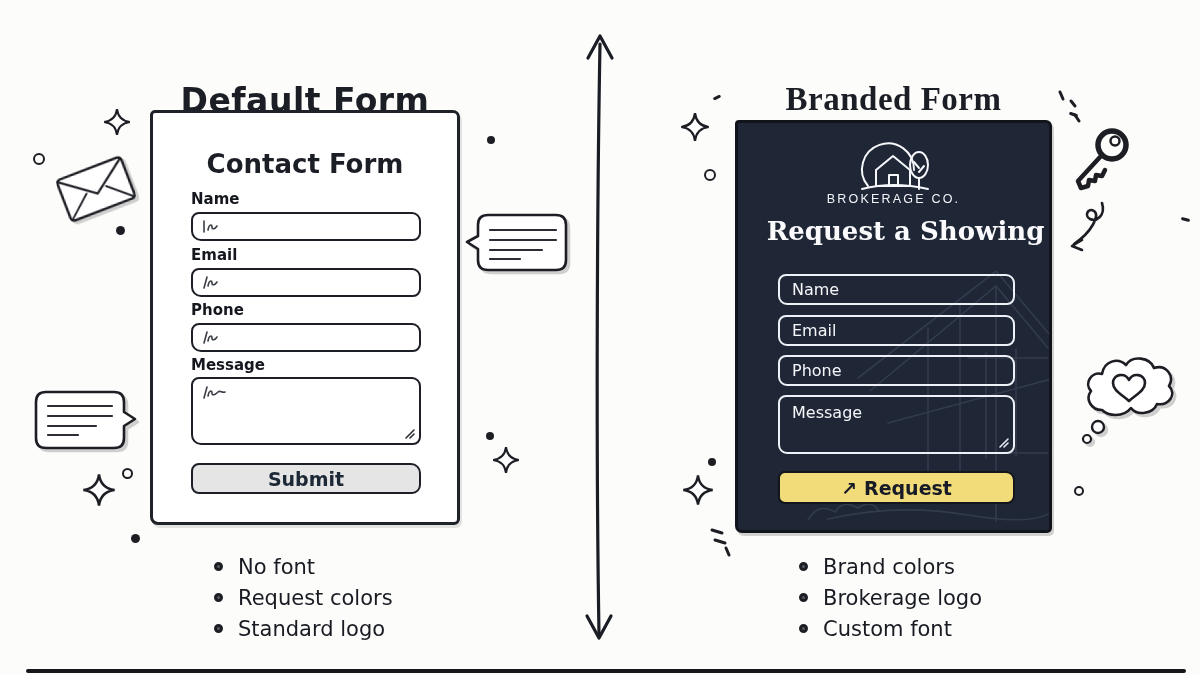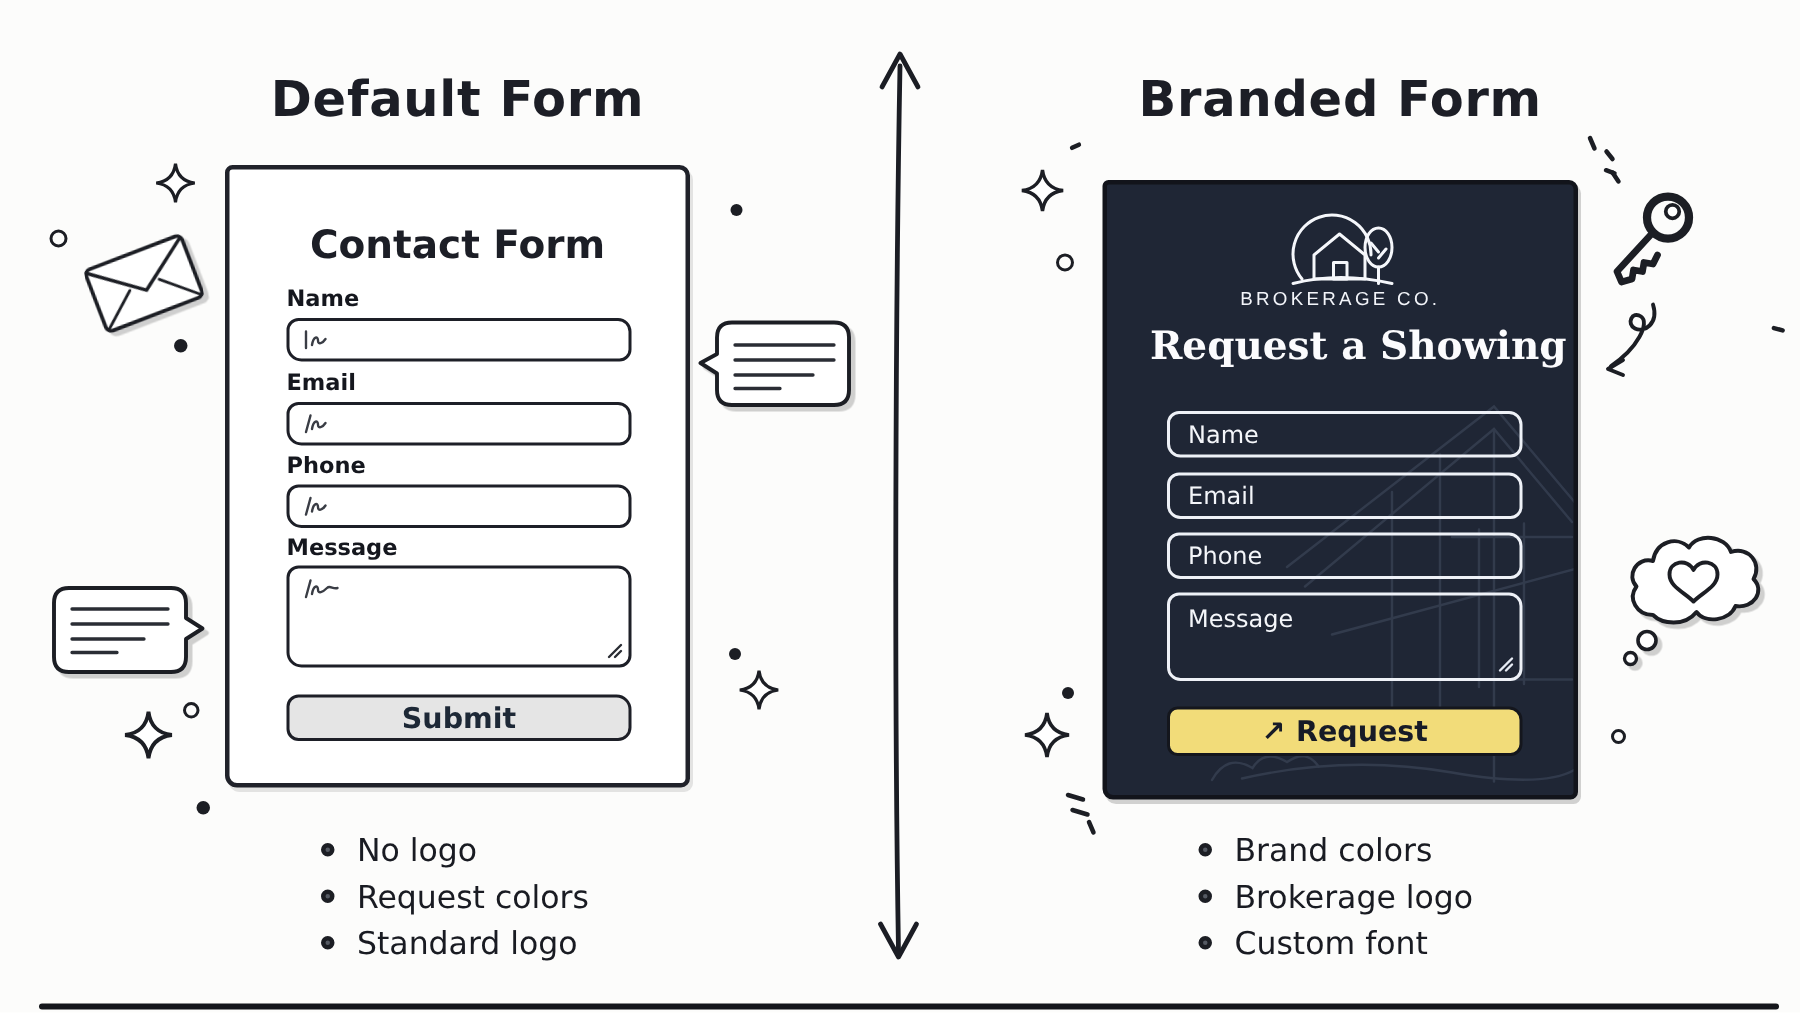--- a/index.html
+++ b/index.html
@@ -2,21 +2,21 @@
 <html><head>
 <meta charset="utf-8">
 <style>
   * { box-sizing: border-box; margin: 0; padding: 0; }
   html,body { background:#ffffff; }
   body { font-family:"DejaVu Sans", sans-serif; color:#1b1d24; }
   .stage { position:relative; width:1200px; height:675px; background:#fcfcfb; overflow:hidden; }
   .abs { position:absolute; }
 
   
-  .col-title { position:absolute; text-align:center; font-size:33px; font-weight:700; letter-spacing:.5px; color:#1c1e26; }
+  .col-title { position:absolute; text-align:center; font-size:33px; font-weight:700; letter-spacing:.5px; color:#1c1e26;margin-top:35px; }
 
   
   .card { position:absolute; border:3px solid #20222a; }
   .card--default { left:150px; top:110px; width:310px; height:415px; background:#ffffff;
     border-radius:5px 7px 6px 8px; box-shadow:2px 3px 0 rgba(150,150,150,.25); }
   .card-heading { position:absolute; left:0; right:0; top:36px; text-align:center;
     font-size:26px; font-weight:600; color:#1c1e26; }
   .f-label { position:absolute; left:38px; font-size:15px; font-weight:600; color:#15171e; }
   .sk-input { position:absolute; left:38px; width:230px; height:29px; background:#fff;
     border:2.5px solid #1d1f27; border-radius:8px 9px 8px 10px; display:flex; align-items:center; padding-left:8px; }
@@ -96,39 +96,39 @@
         <path d="M3 11 L11 3 M7 11 L11 7" stroke="#2a2d34" stroke-width="1.6" fill="none" stroke-linecap="round"></path>
       </svg>
     </div>
 
     <button class="btn-submit">Submit</button>
   </div>
 
   <ul class="notes" style="left:214px; top:551px;">
     <li>
         <span class="bullet"></span>
-        <span>No logo</span>
+        <span>No font</span>
       </li>
     <li>
         <span class="bullet"></span>
         <span>Request colors</span>
       </li>
     <li>
         <span class="bullet"></span>
         <span>Standard logo</span>
       </li>
   </ul>
 
   <svg class="abs" style="left:578px; top:28px;" width="44" height="622" viewBox="0 0 44 622">
     <path d="M22 16 C19 180 18 430 21 606" stroke="#1b1d24" stroke-width="3.2" fill="none" stroke-linecap="round"></path>
     <path d="M10 30 L22 8 L34 30" stroke="#1b1d24" stroke-width="3.2" fill="none" stroke-linecap="round" stroke-linejoin="round"></path>
     <path d="M9 588 L21 610 L33 588" stroke="#1b1d24" stroke-width="3.2" fill="none" stroke-linecap="round" stroke-linejoin="round"></path>
   </svg>
 
-  <div class="col-title" style="left:735px; top:46px; width:317px;">Branded Form</div>
+  <div class="col-title" style="left:735px; top:46px; width:317px;font-family:Liberation Serif, serif;">Branded Form</div>
 
   <div class="card card--brand">
 
     <svg class="abs" style="left:0; top:0;" width="317" height="413" viewBox="0 0 317 413">
       <g stroke="#9db0d0" stroke-width="1.6" fill="none" opacity="0.15" stroke-linecap="round">
         <path d="M120 255 L258 148 L317 218"></path>
         <path d="M132 268 L258 163 L310 225"></path>
         <path d="M190 205 V 355"></path>
         <path d="M222 180 V 370"></path>
         <path d="M258 163 V 398"></path>

